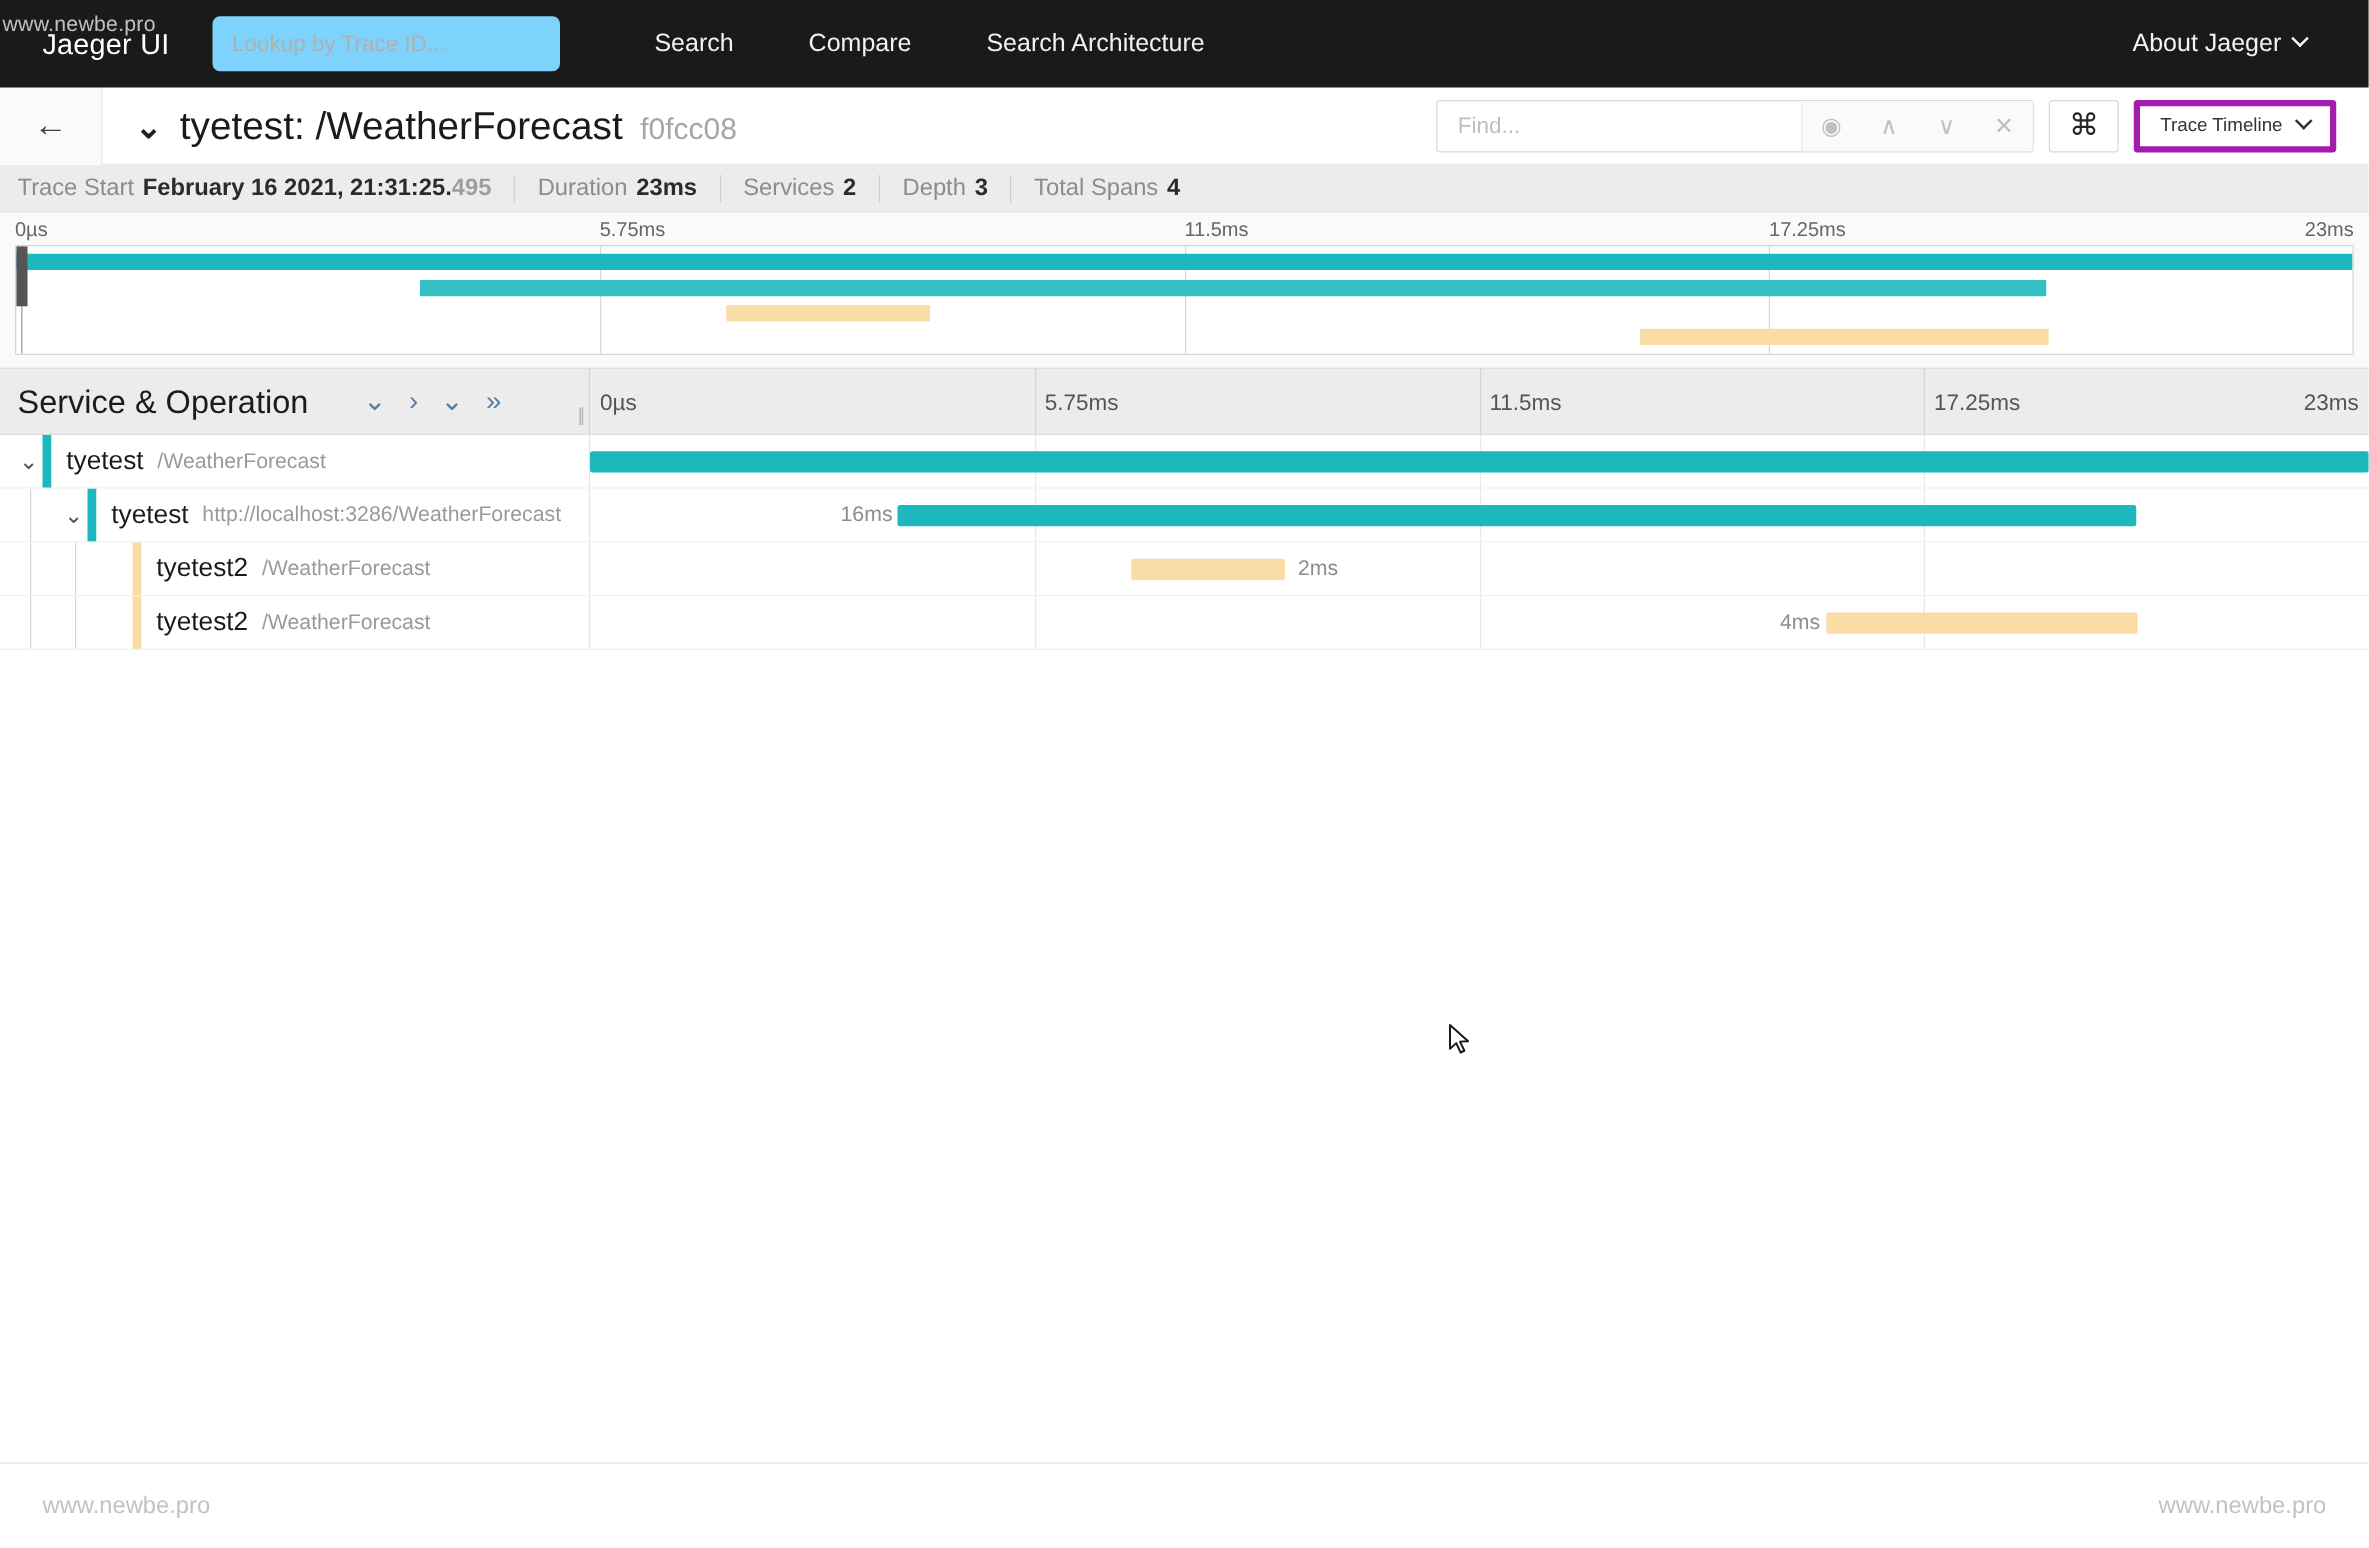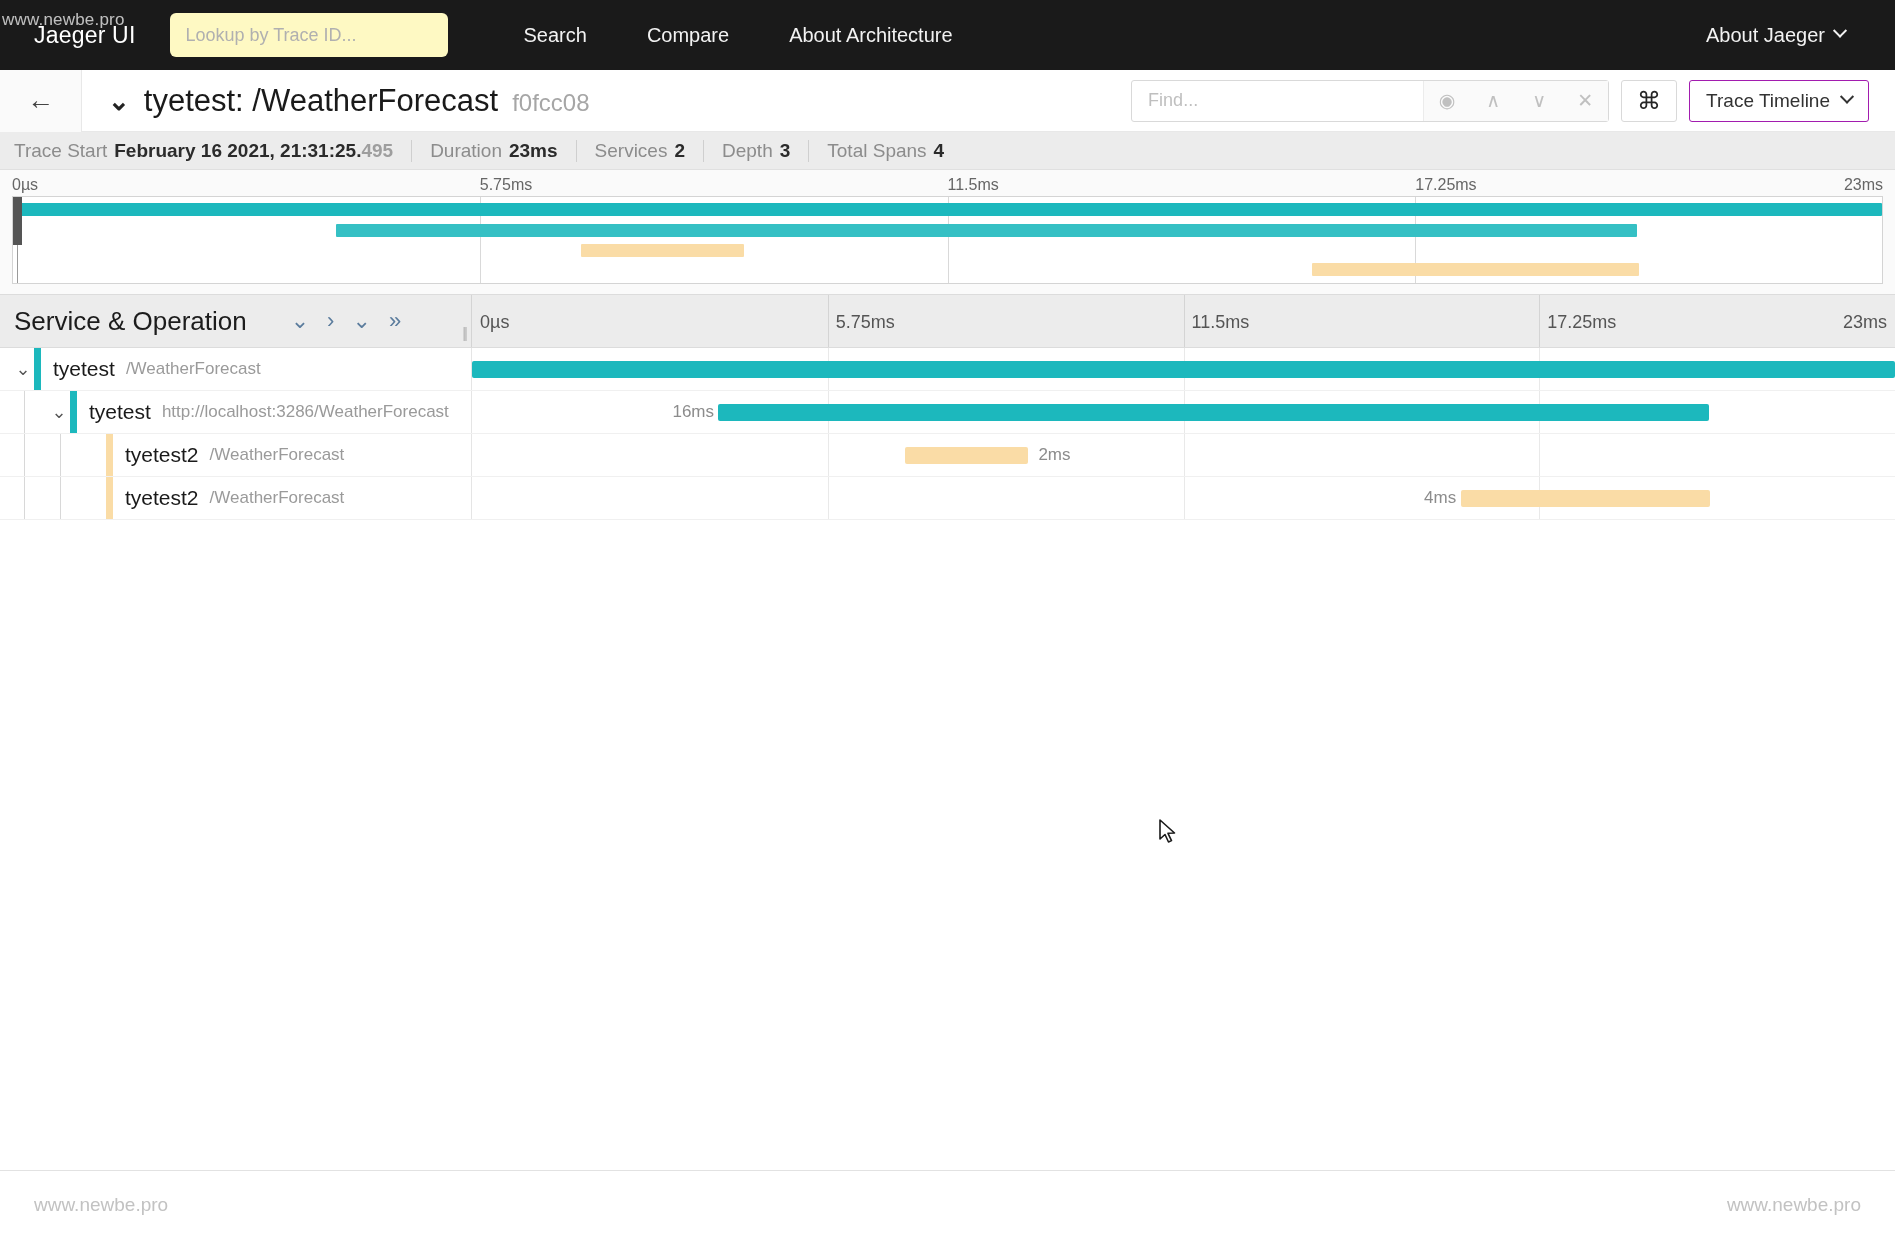--- a/index.html
+++ b/index.html
@@ -17,21 +17,21 @@
   .brand {
     color: #fff; font-size: 23px; letter-spacing: .2px;
     margin-right: 34px; white-space: nowrap; position: relative;
   }
   .brand-watermark {
     position: absolute; left: -32px; top: -12px;
     color: #ffffff; opacity: .72; font-size: 17px; white-space: nowrap;
     pointer-events: none;
   }
   .trace-lookup {
-    width: 278px; height: 44px; border-radius: 6px; background: #fef9c3;
+    width: 278px; height: 44px; border-radius: 6px; background: #7dd3fc;
     border: none; padding: 0 16px; font-size: 18px; color: #333;
     font-family: "Liberation Sans", sans-serif;
   }
   .trace-lookup::placeholder { color: #b0b0b0; }
   .nav-links { display: flex; align-items: center; margin-left: 46px; gap: 0; }
   .nav-link {
     color: #f2f2f2; font-size: 20px; padding: 0 30px;
     white-space: nowrap; cursor: pointer;
   }
   .nav-right { margin-left: auto; display: flex; align-items: center; }
@@ -85,23 +85,23 @@
   .find-act {
     width: 46px; height: 100%; display: flex; align-items: center;
     justify-content: center; color: #c0c0c0; font-size: 19px; cursor: pointer;
   }
   .cmd-btn {
     width: 56px; height: 42px; border: 1px solid #d9d9d9; border-radius: 3px;
     display: flex; align-items: center; justify-content: center;
     font-size: 24px; color: #262626; background: #fff; cursor: pointer;
   }
   .timeline-select {
-    height: 42px; border: 1px solid #a21caf; border-radius: 3px;
+    height: 42px; border: 5px solid #a21caf; border-radius: 3px;
     display: flex; align-items: center; gap: 12px; padding: 0 16px;
-    font-size: 19px; color: #333; background: #fff; cursor: pointer;
+    font-size: 15px; color: #333; background: #fff; cursor: pointer;
     white-space: nowrap;
   }
 
   
   .meta-bar {
     height: 38px; background: #ececec; display: flex; align-items: center;
     padding-left: 14px; gap: 0; font-size: 19px; border-bottom: 1px solid #e0e0e0;
   }
   .meta-item { display: flex; align-items: baseline; gap: 7px; padding-right: 18px; }
   .meta-item + .meta-item { border-left: 1px solid #cfcfcf; padding-left: 18px; }
@@ -203,21 +203,21 @@
 
   <div class="topnav">
     <div class="brand">
       <span>Jaeger UI</span>
       <span class="brand-watermark">www.newbe.pro</span>
     </div>
     <input class="trace-lookup" type="text" placeholder="Lookup by Trace ID..." style="">
     <div class="nav-links">
       <span class="nav-link">Search</span>
       <span class="nav-link">Compare</span>
-      <span class="nav-link">About Architecture</span>
+      <span class="nav-link">Search Architecture</span>
     </div>
     <div class="nav-right">
       <div class="about-jaeger">
         <span>About Jaeger</span>
         <span class="caret-down"></span>
       </div>
     </div>
   </div>
 
   <div class="trace-header">

